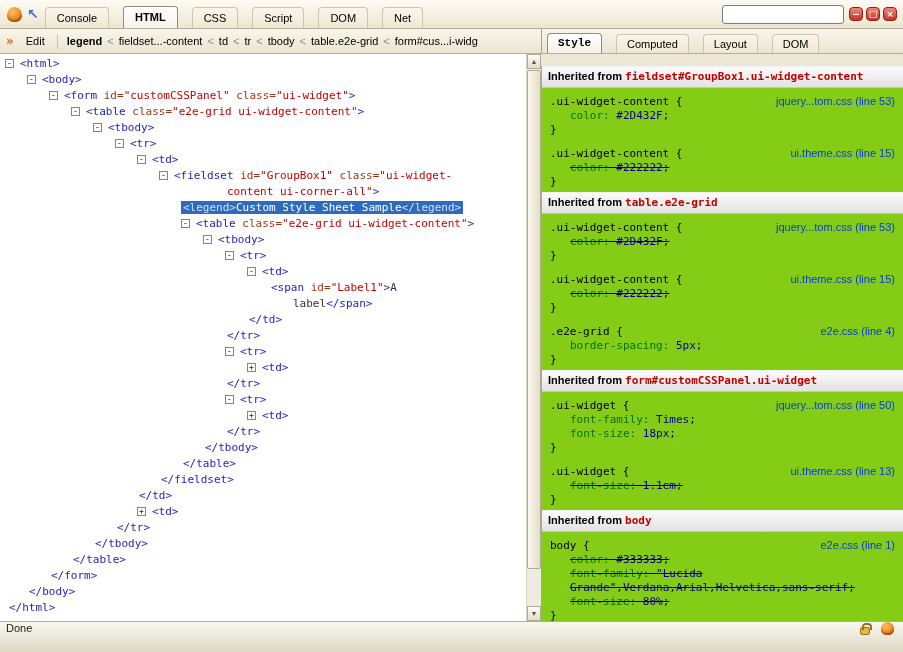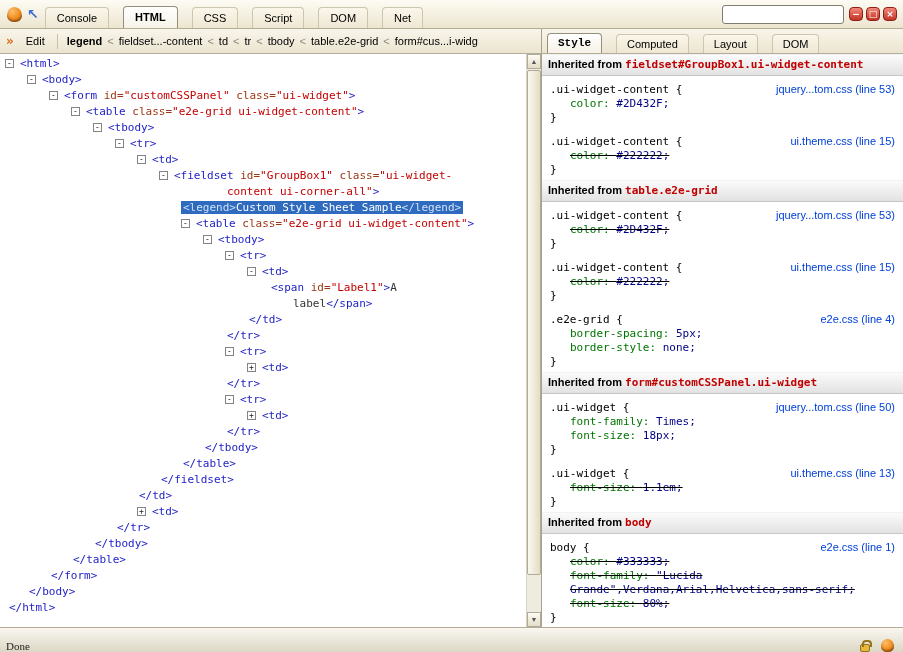--- a/index.html
+++ b/index.html
@@ -53,35 +53,35 @@
   .tcode.selected .tk-g { color:#cfe0f7; }
   .tcode.selected .tk-x, .tcode.selected .tk-a, .tcode.selected .tk-v { color:#fff; }
 
   
   .vsb { width:15px; background:#f0ede3; border-left:1px solid #d8d4c4; display:flex; flex-direction:column; }
   .sbtn { height:15px; background:linear-gradient(#fdfbf3,#e4ddc8); border:1px solid #b0ab97; font-size:7px; line-height:13px; text-align:center; color:#555; cursor:pointer; }
   .track { flex:1; position:relative; background:#eeebe0; cursor:pointer; }
   .thumb { position:absolute; left:0; right:0; top:1px; height:93%; background:linear-gradient(90deg,#fbf8ef,#e3dcc6); border:1px solid #b0ab97; border-radius:2px; cursor:grab; }
 
   
-  .style-wrap { flex:1; background:#ffffff; border-left:1px solid #a8a18c; overflow:hidden; font:11px "DejaVu Sans Mono","Liberation Mono",monospace; }
+  .style-wrap { flex:1; background:#84cc16; border-left:1px solid #a8a18c; overflow:hidden; font:11px "DejaVu Sans Mono","Liberation Mono",monospace;margin-top:12px; }
   .sec-h { background:linear-gradient(#fbfbfb,#e2e2e2); border-top:1px solid #f2f2f2; border-bottom:1px solid #c6c6c6; padding:3px 6px 4px; font:bold 11px "Liberation Sans",sans-serif; }
   .sec-obj { font:bold 11px "DejaVu Sans Mono","Liberation Mono",monospace; color:#c00000; cursor:pointer; }
   .rule { padding:7px 8px 3px; }
   .sel-line { display:flex; justify-content:space-between; align-items:baseline; line-height:14px; }
   .sel { color:#000; }
   .file { color:#0040d8; font:11px "Liberation Sans",sans-serif; cursor:pointer; white-space:nowrap; margin-left:8px; }
   .prop { padding-left:20px; line-height:14px; cursor:pointer; }
   .pname { color:#007400; }
   .pval { color:#000084; }
   .struck { text-decoration:line-through; }
   .brace { line-height:14px; }
 
   
-  .status { height:25px; background:linear-gradient(#f9f7f0,#dcd7c5); border-top:1px solid #b3ac96; display:flex; align-items:flex-end; padding:0 6px; color:#222;font-family:Liberation Serif, serif; }
+  .status { height:31px; background:linear-gradient(#f9f7f0,#dcd7c5); border-top:1px solid #b3ac96; display:flex; align-items:flex-start; padding:0 6px; color:#222; }
   .sicons { margin-left:auto; display:flex; align-items:center; gap:8px; }
   .lock { display:inline-block; width:10px; height:8px; background:#e8b73c; border:1px solid #94741c; border-radius:2px; position:relative; margin-top:4px; cursor:pointer; }
   .lock:before { content:""; position:absolute; left:1px; top:-5px; width:6px; height:5px; border:2px solid #94741c; border-bottom:none; border-radius:4px 4px 0 0; }
 </style>
 </head>
 <body>
 
 <div class="fb">
 
   <div class="toolbar">
@@ -215,21 +215,20 @@
           </div>
           <div class="prop struck"><span class="pname">color: </span><span class="pval">#222222;</span></div>
           <div class="brace">}</div>
         </div>
         <div class="rule">
           <div class="sel-line">
             <span class="sel">.e2e-grid {</span>
             <span class="file">e2e.css (line 4)</span>
           </div>
           <div class="prop"><span class="pname">border-spacing: </span><span class="pval">5px;</span></div>
-          <div class="prop"><span class="pname">border-style: </span><span class="pval">none;</span></div>
           <div class="brace">}</div>
         </div>
         <div class="sec-h"><span class="sec-prefix">Inherited from </span><span class="sec-obj">form#customCSSPanel.ui-widget</span></div>
         <div class="rule">
           <div class="sel-line">
             <span class="sel">.ui-widget {</span>
             <span class="file">jquery...tom.css (line 50)</span>
           </div>
           <div class="prop"><span class="pname">font-family: </span><span class="pval">Times;</span></div>
           <div class="prop"><span class="pname">font-size: </span><span class="pval">18px;</span></div>

